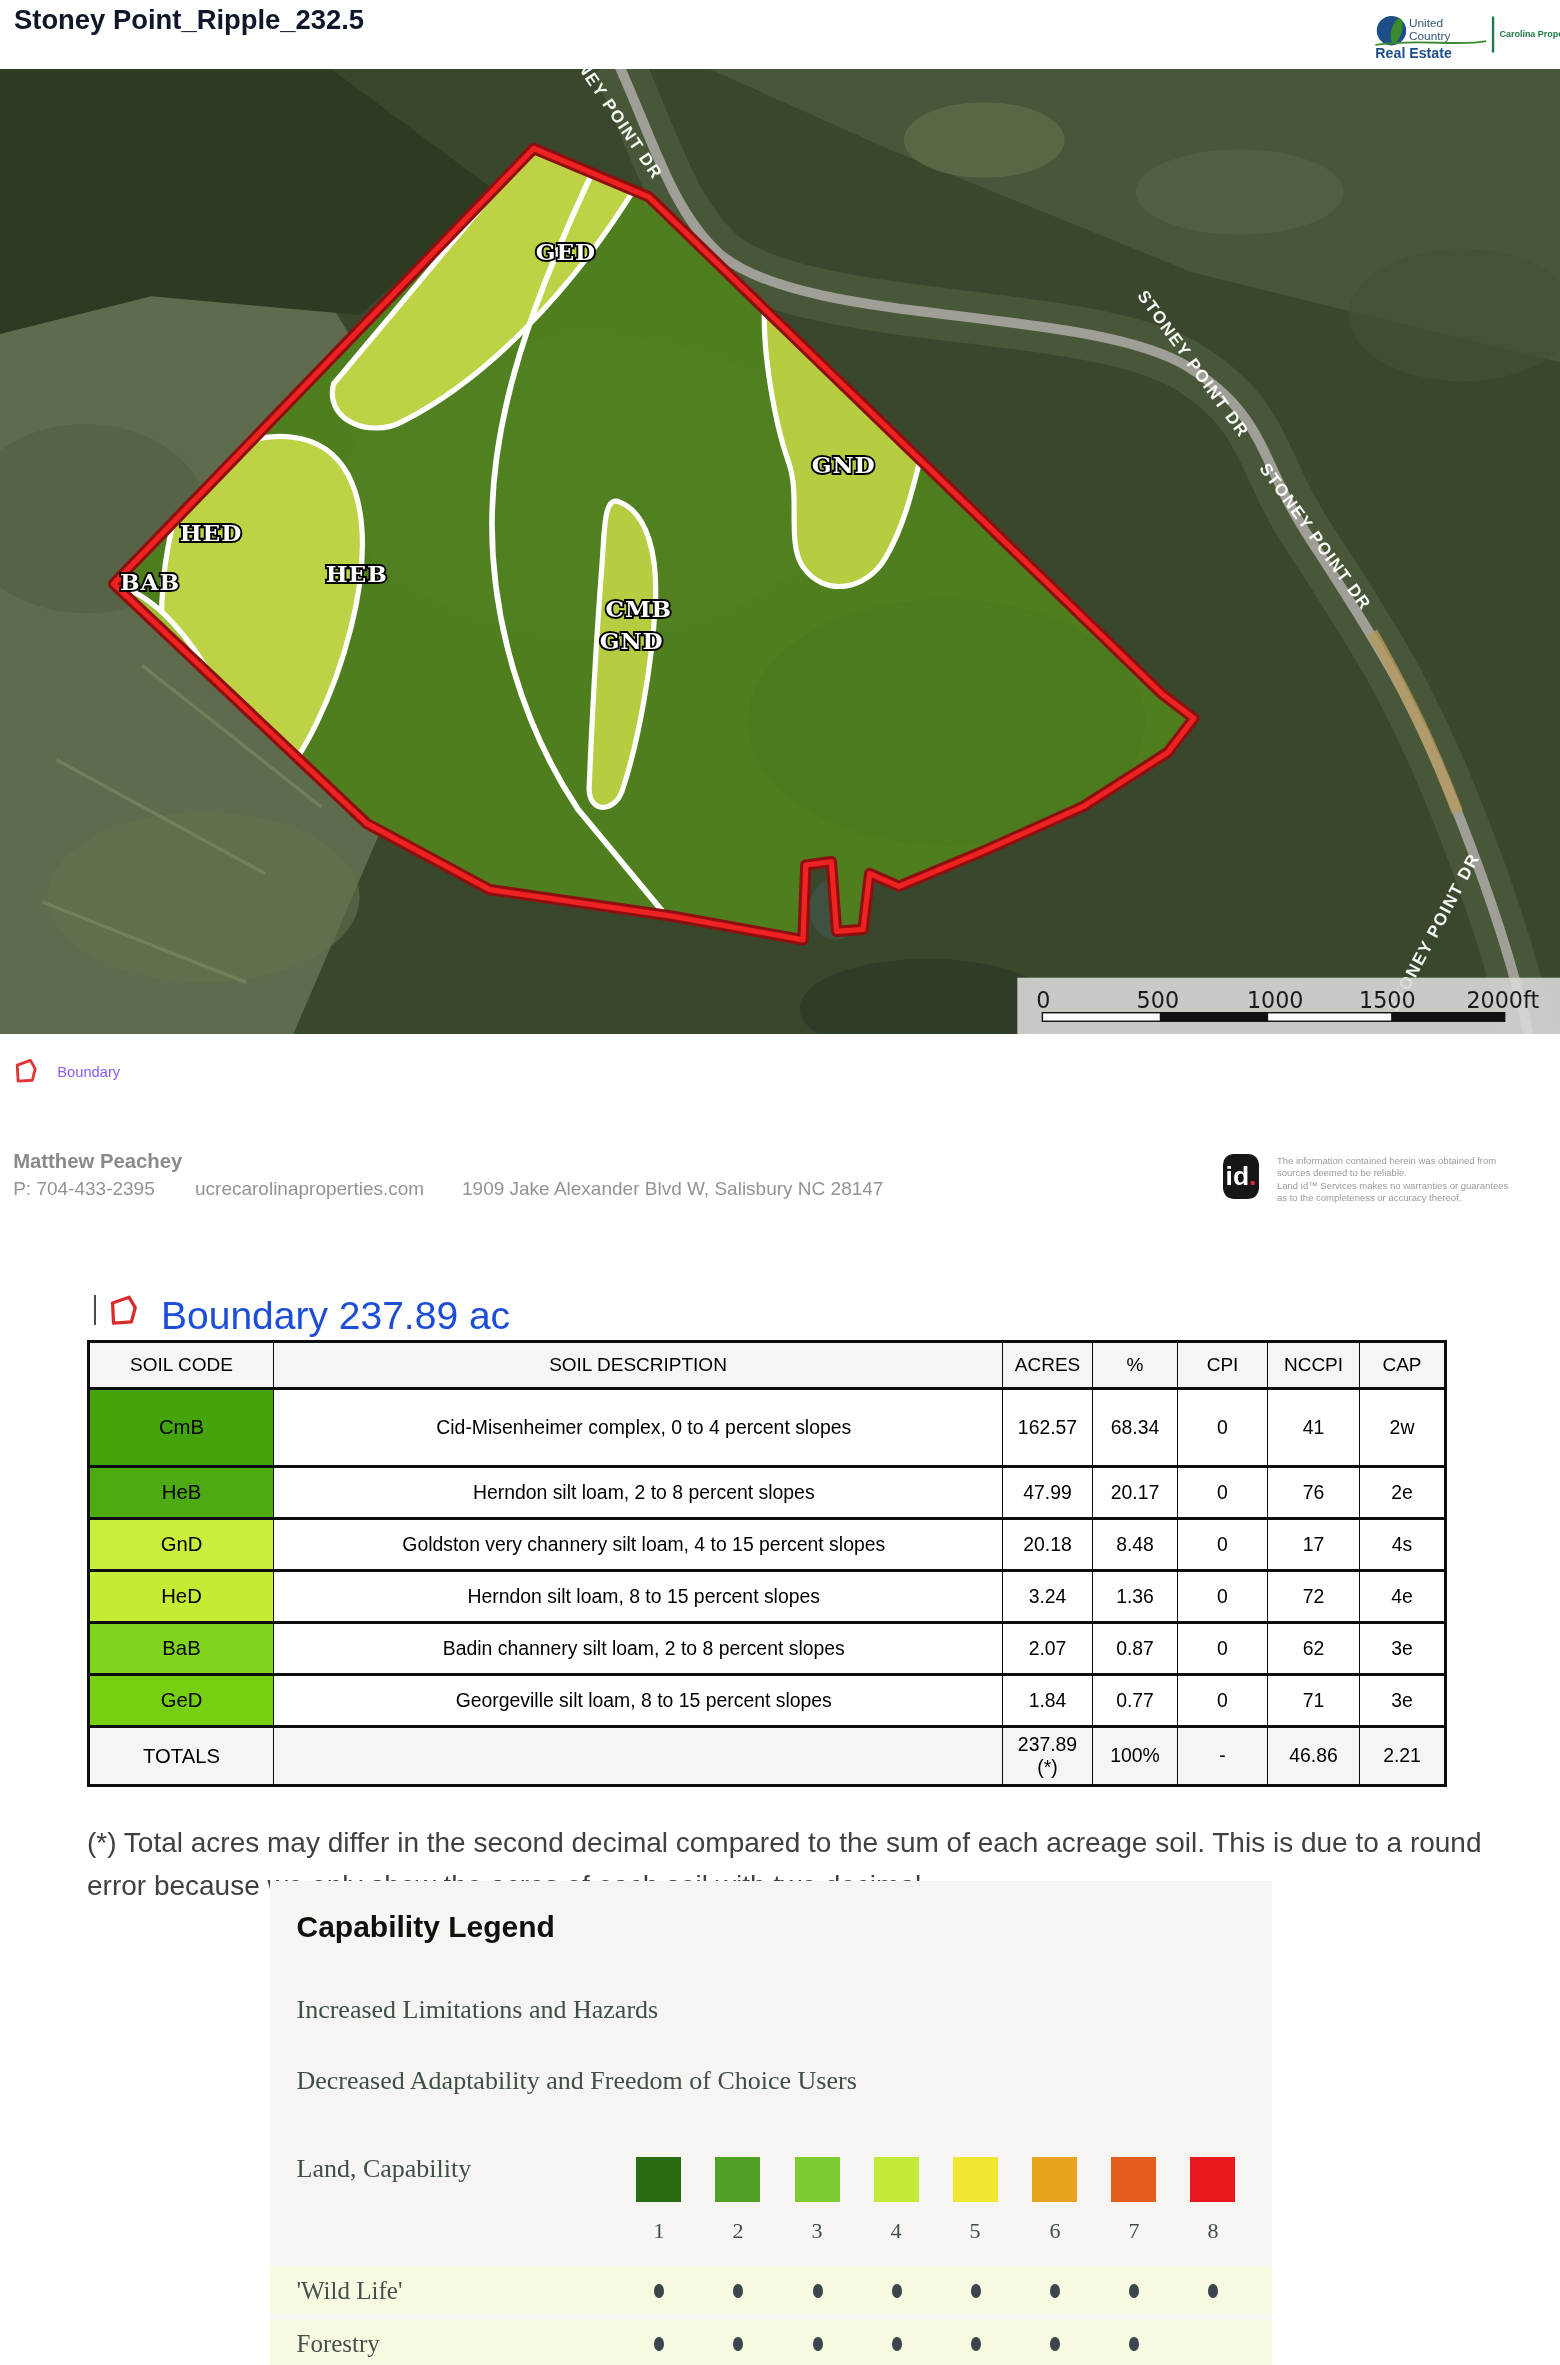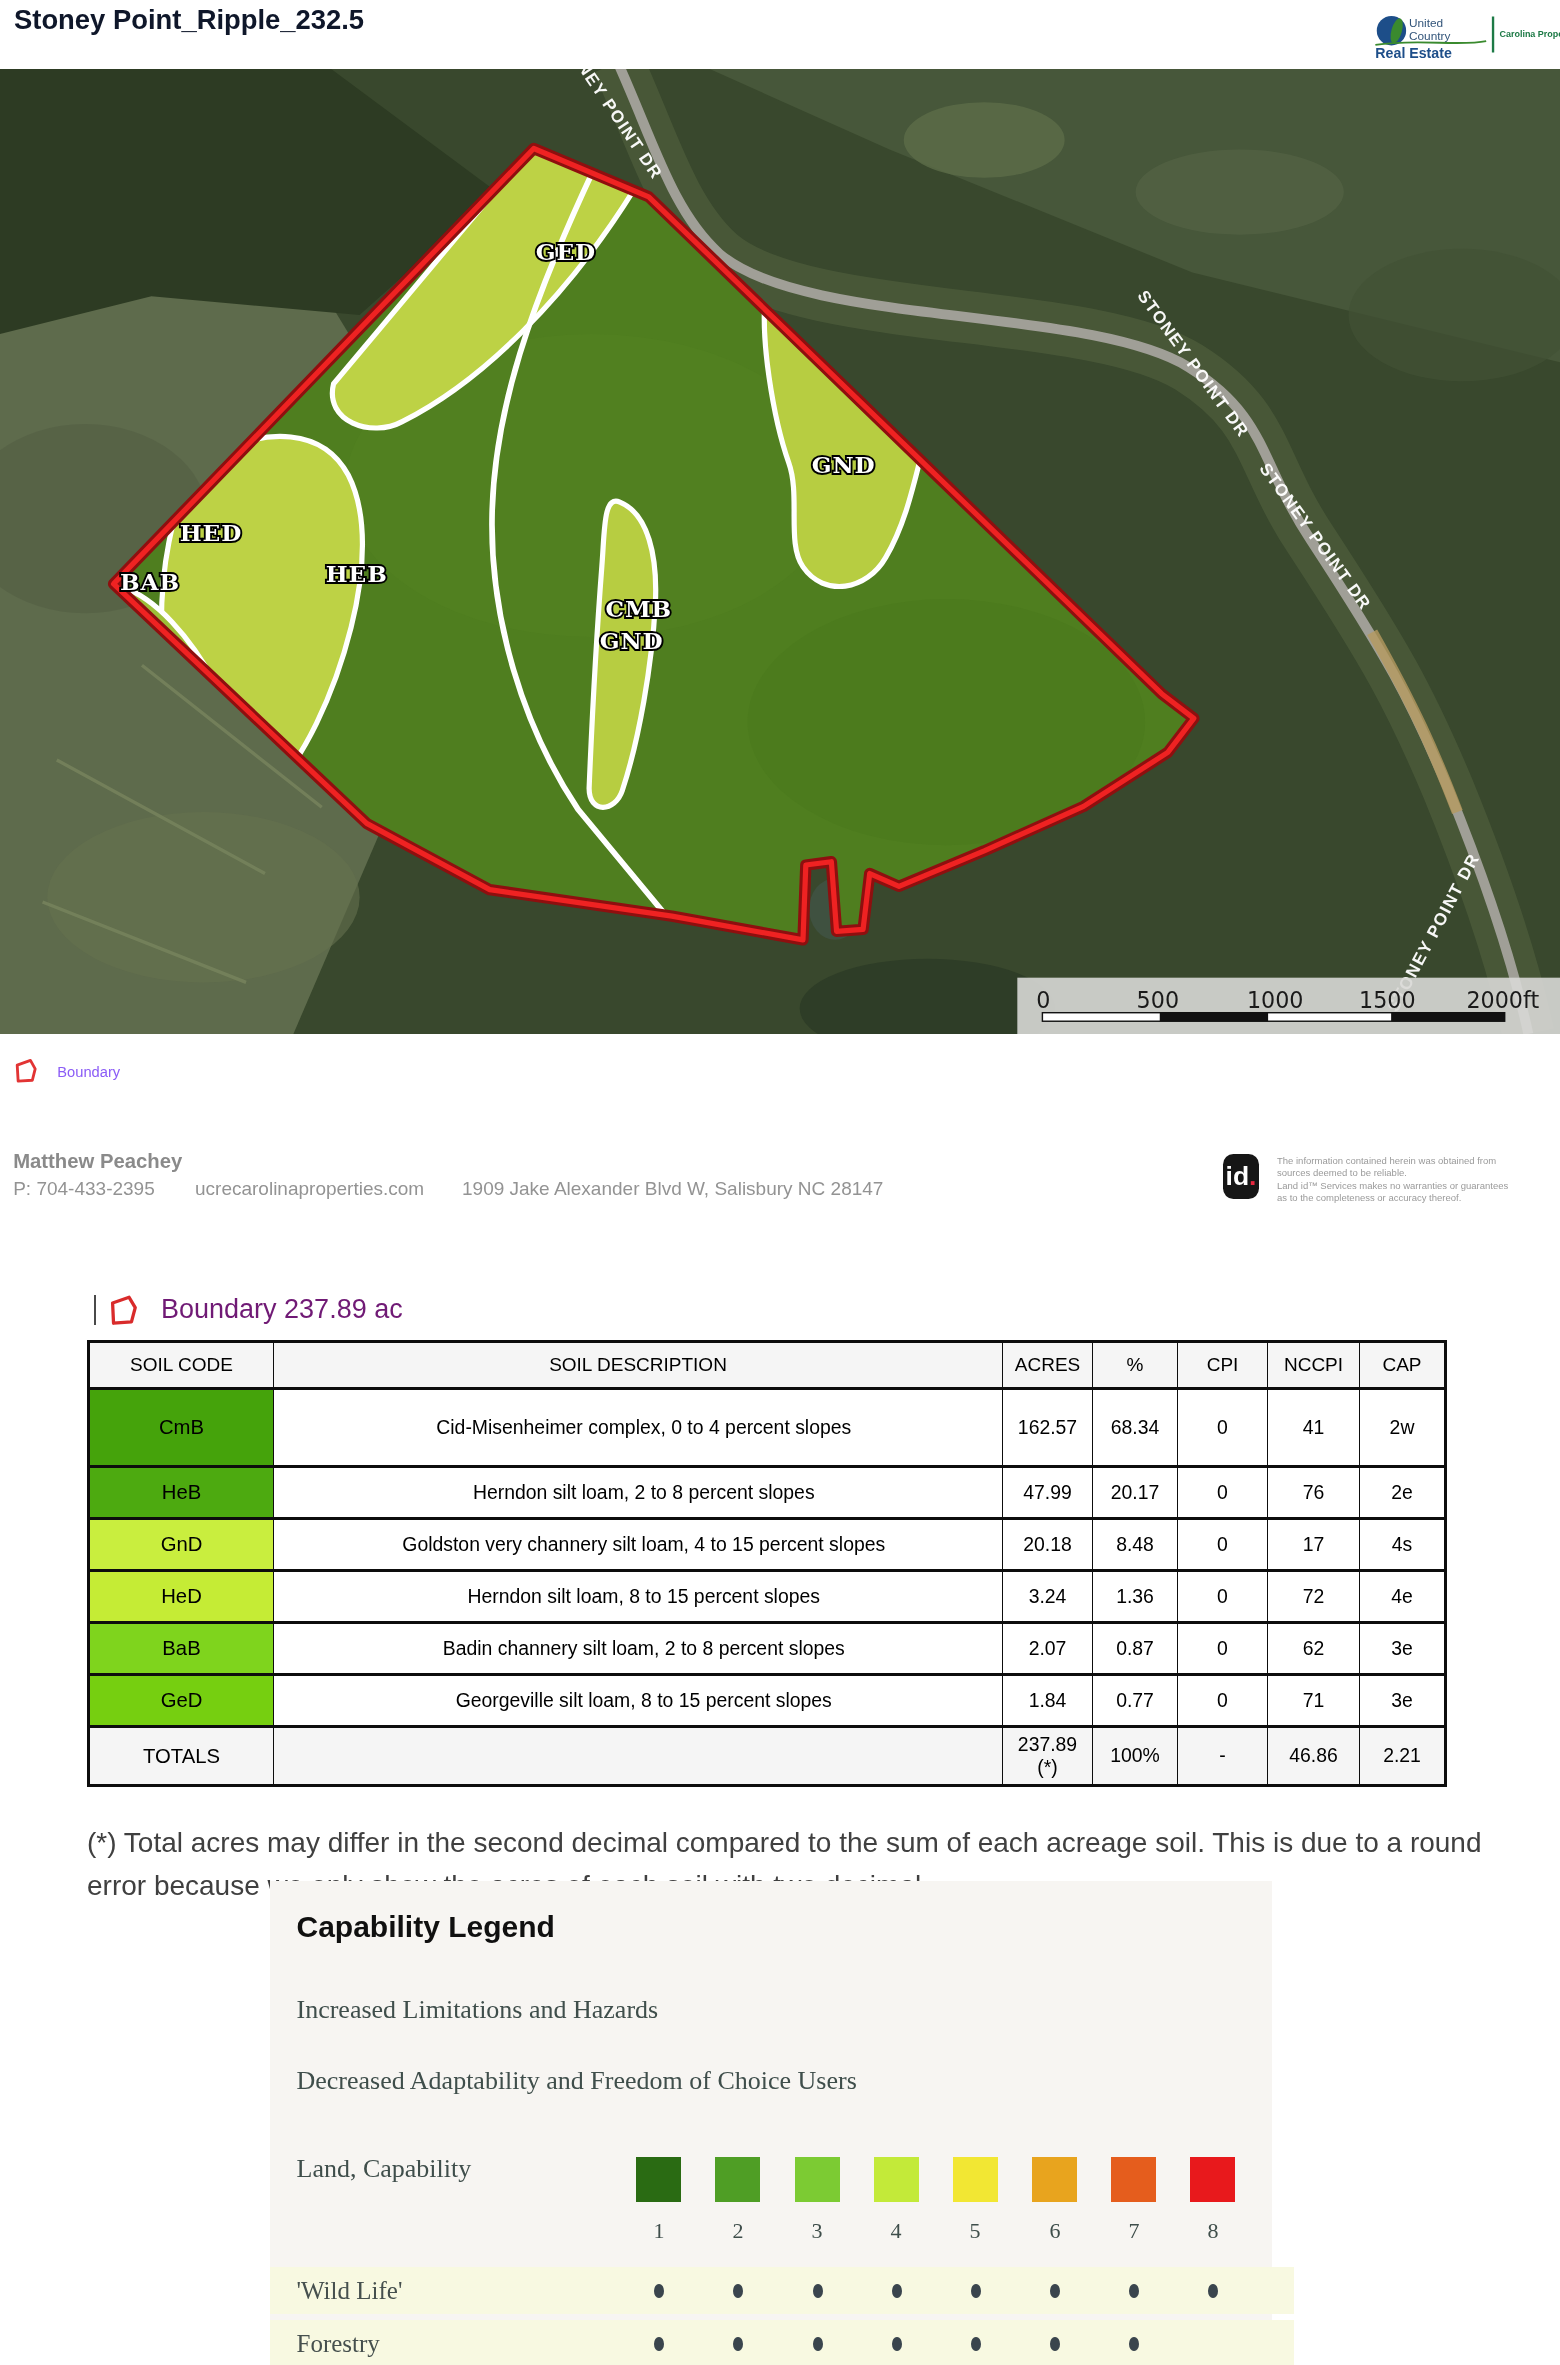--- a/index.html
+++ b/index.html
@@ -28,21 +28,21 @@
   .c-site{position:absolute;left:195px;white-space:nowrap;}
   .c-addr{position:absolute;left:462px;white-space:nowrap;}
   .idbadge{position:absolute;left:1223px;top:1154px;width:36px;height:45px;background:#161616;
            border-radius:10.4px;text-align:center;line-height:45px;font-weight:bold;font-size:26.5px;color:#fff;}
   .idbadge .dot{color:#e8273f;}
   .disclaimer{position:absolute;left:1277px;top:1155px;width:293px;font-size:9.5px;line-height:12.3px;color:#9a9a9a;}
 
   
   .sec2bar{position:absolute;left:94px;top:1295px;width:2.4px;height:30px;background:#4a4a4a;}
   .sec2icon{position:absolute;left:106px;top:1294px;}
-  .sec2title{position:absolute;left:161px;top:1294px;font-size:27px;color:#701a75;}
+  .sec2title{position:absolute;left:161px;top:1294px;font-size:39px;color:#1d4ed8;}
   .soiltable{position:absolute;left:87px;top:1340px;border-collapse:collapse;table-layout:fixed;
              border:3.3px solid #0d0d0d;font-size:19.4px;color:#000;background:#fff;}
   .soiltable th,.soiltable td{border-left:1.4px solid #0d0d0d;vertical-align:middle;padding:0 8.5px;}
   .soiltable thead tr{height:47px;background:#f5f5f5;border-bottom:3.3px solid #0d0d0d;}
   .soiltable th{font-weight:normal;font-size:19px;text-align:center;margin-left:25px;}
   .soiltable tbody tr{height:52px;border-bottom:3.3px solid #0d0d0d;}
   .soiltable tbody tr.tall{height:78px;}
   .soiltable tbody tr.totals{height:59px;background:#f5f5f5;}
   .soiltable td.code{text-align:center;font-size:20.3px;}
   .soiltable td.desc{text-align:center;padding-left:20px;}
@@ -51,21 +51,21 @@
 
   
   .cap{position:absolute;left:270px;top:1881px;width:1002px;height:1036px;background:#f7f5f2;}
   .capTitle{position:absolute;left:26.5px;top:29px;font-size:30px;font-weight:bold;color:#101010;}
   .capSerif{position:absolute;left:26.5px;font-family:"Liberation Serif",serif;font-size:26px;color:#3f4e4b;}
   .capLayer{position:absolute;left:0;top:0;width:1002px;height:1036px;}
   .capSq{position:absolute;top:276px;width:45px;height:45px;}
   .capNum{position:absolute;top:337px;width:38px;text-align:center;
           font-family:"Liberation Serif",serif;font-size:22px;color:#3f4e4b;}
   .capRows{position:absolute;left:0;top:386px;width:1002px;height:478px;}
-  .capBand{position:absolute;left:0;width:1002px;height:47px;padding-left:22px;}
+  .capBand{position:absolute;left:0;width:1002px;height:47px;}
   .capLabel{position:absolute;left:26.5px;top:50%;transform:translateY(-50%);
             font-family:"Liberation Serif",serif;font-size:25px;color:#46504e;}
   .capDot{position:absolute;top:16.6px;width:9.5px;height:14px;border-radius:50%;background:#3a454d;}
 </style>
 </head>
 <body>
 
 <div class="page">
 
   <div class="hdr-title">Stoney Point_Ripple_232.5</div>

